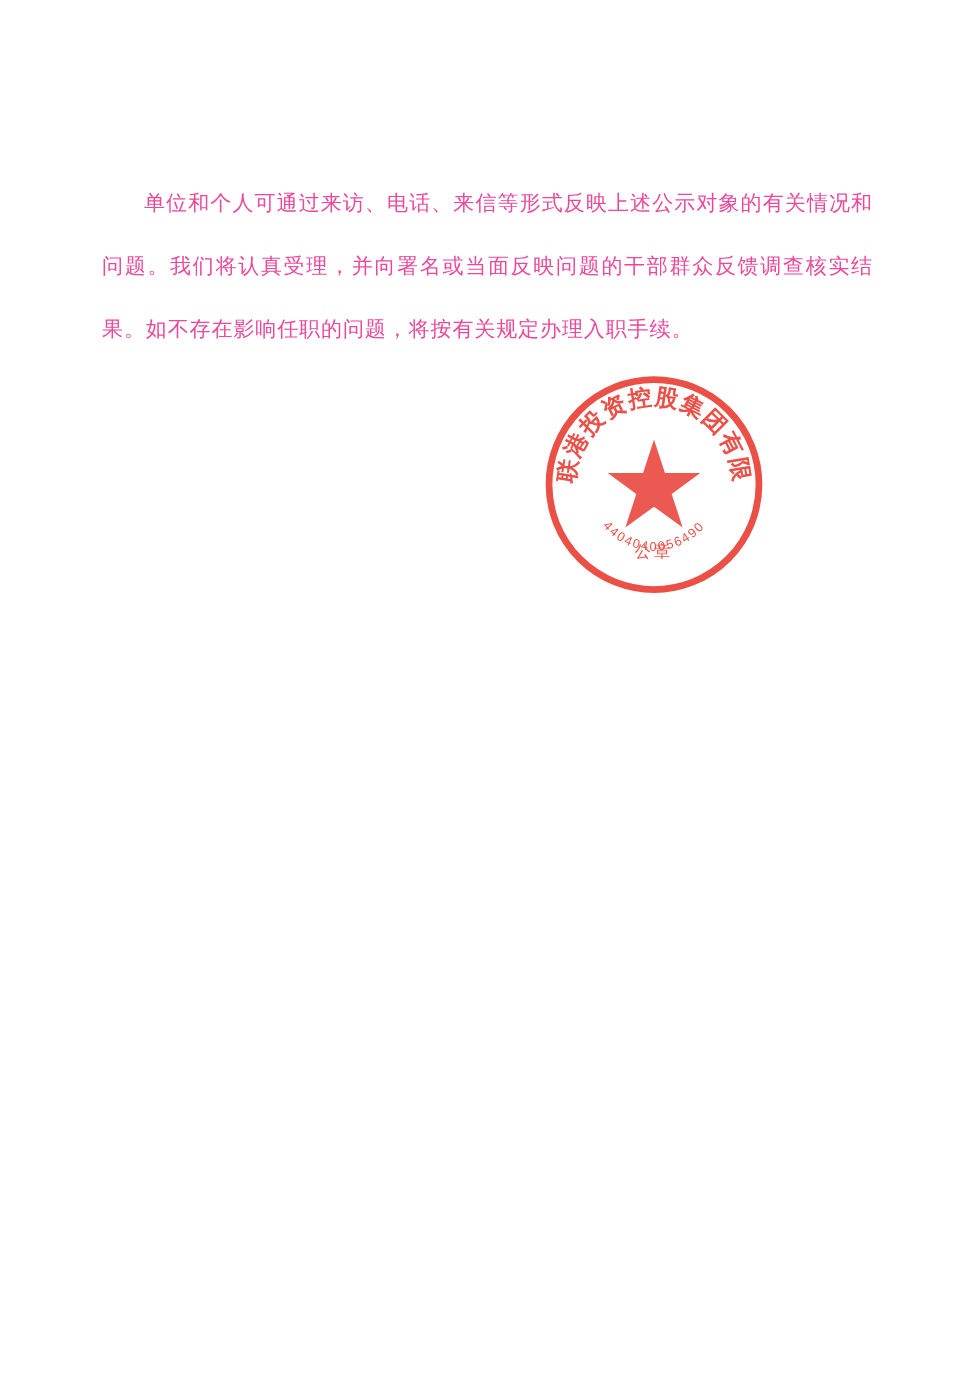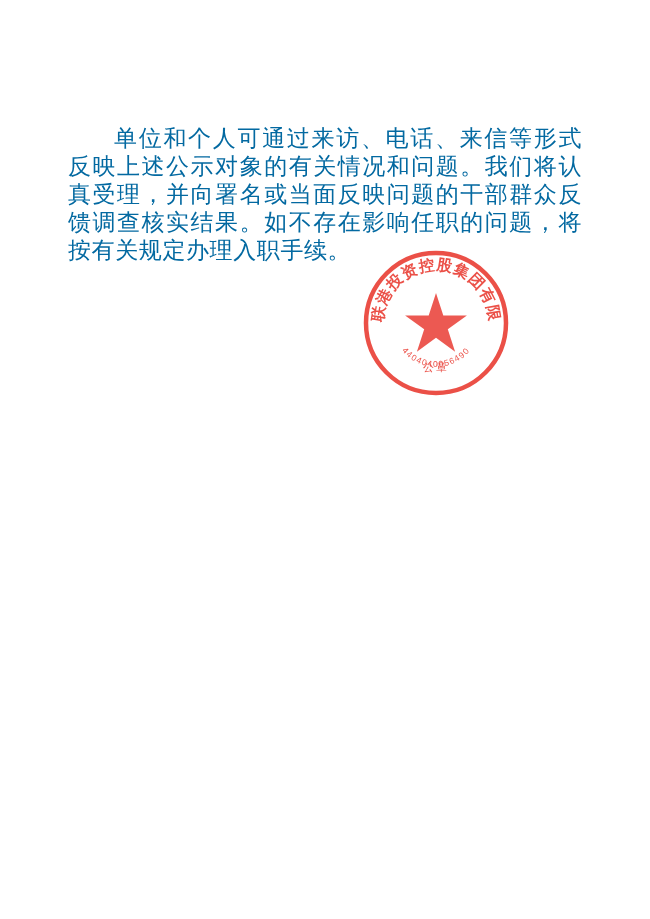--- a/index.html
+++ b/index.html
@@ -19,27 +19,27 @@
     position: relative;
     width: 650px;
     height: 919px;
     box-sizing: border-box;
   }
   .body-text {
     position: absolute;
     left: 68px;
     top: 102px;
     width: 514px;
-    font-size: 23px;
-    line-height: 28px;
+    font-size: 14px;
+    line-height: 42px;
     letter-spacing: 0.6px;
     text-align: justify;
     text-justify: inter-ideograph;
     text-indent: 2em;
-    color: #0369a1;
+    color: #ec4899;
   }
   .signature-block {
     position: absolute;
     left: 0;
     top: 295px;
     width: 580px;
     text-align: right;
     font-size: 18.5px;
     line-height: 32px;
     letter-spacing: 1.2px;

